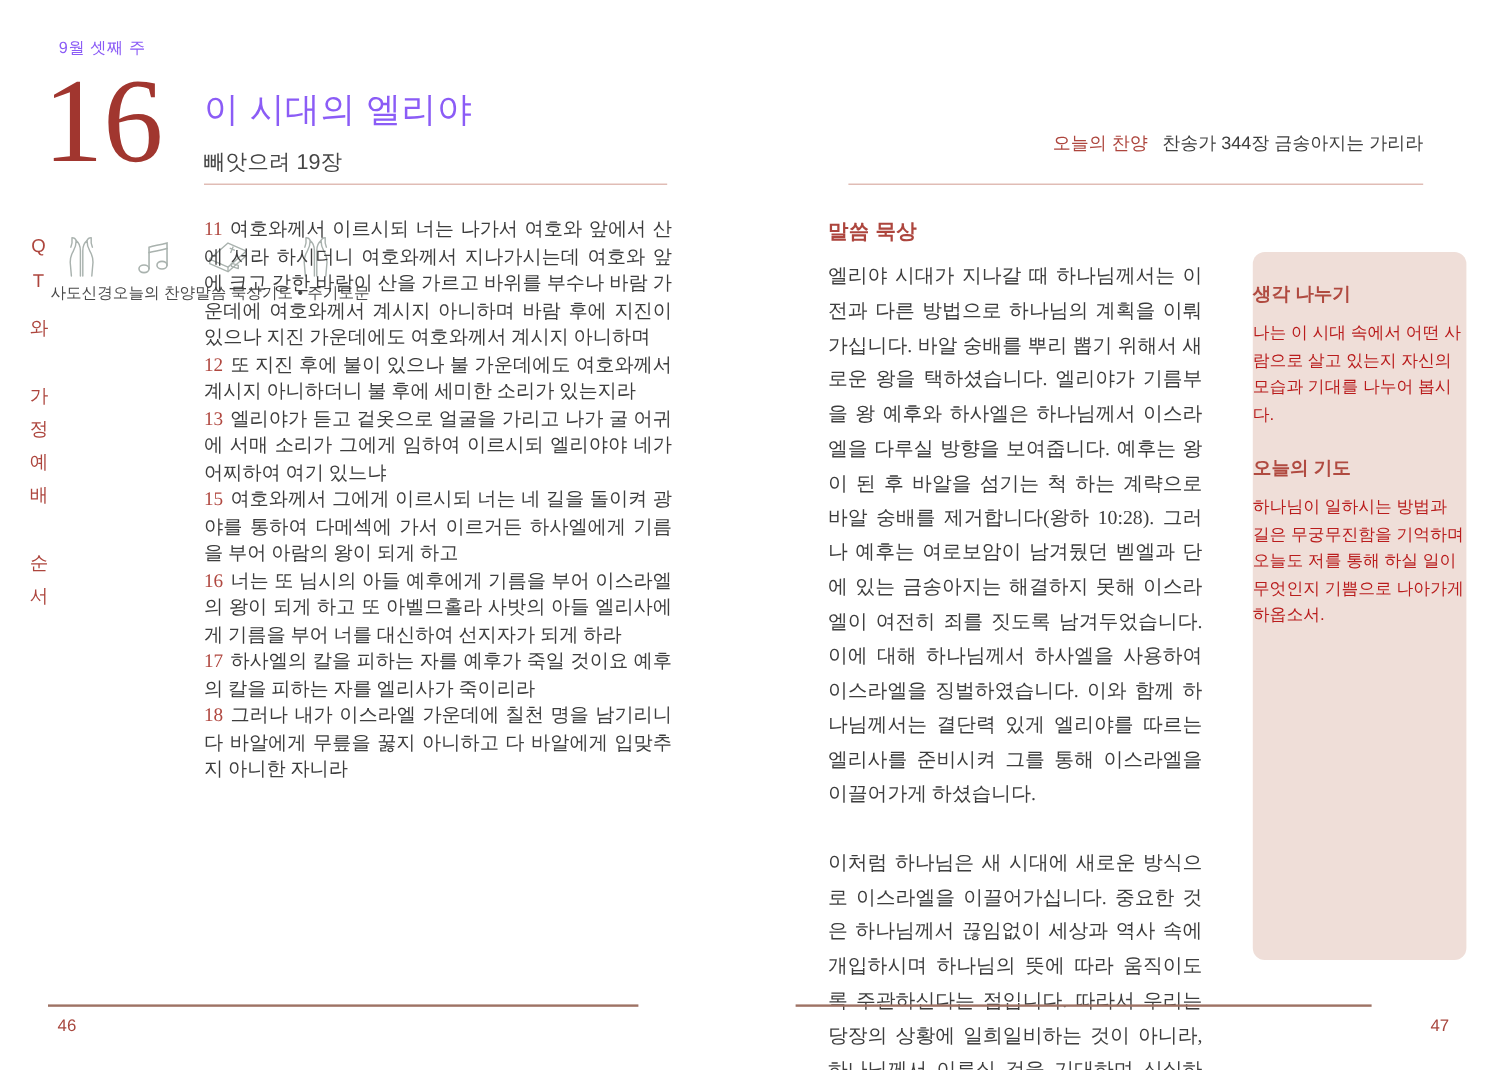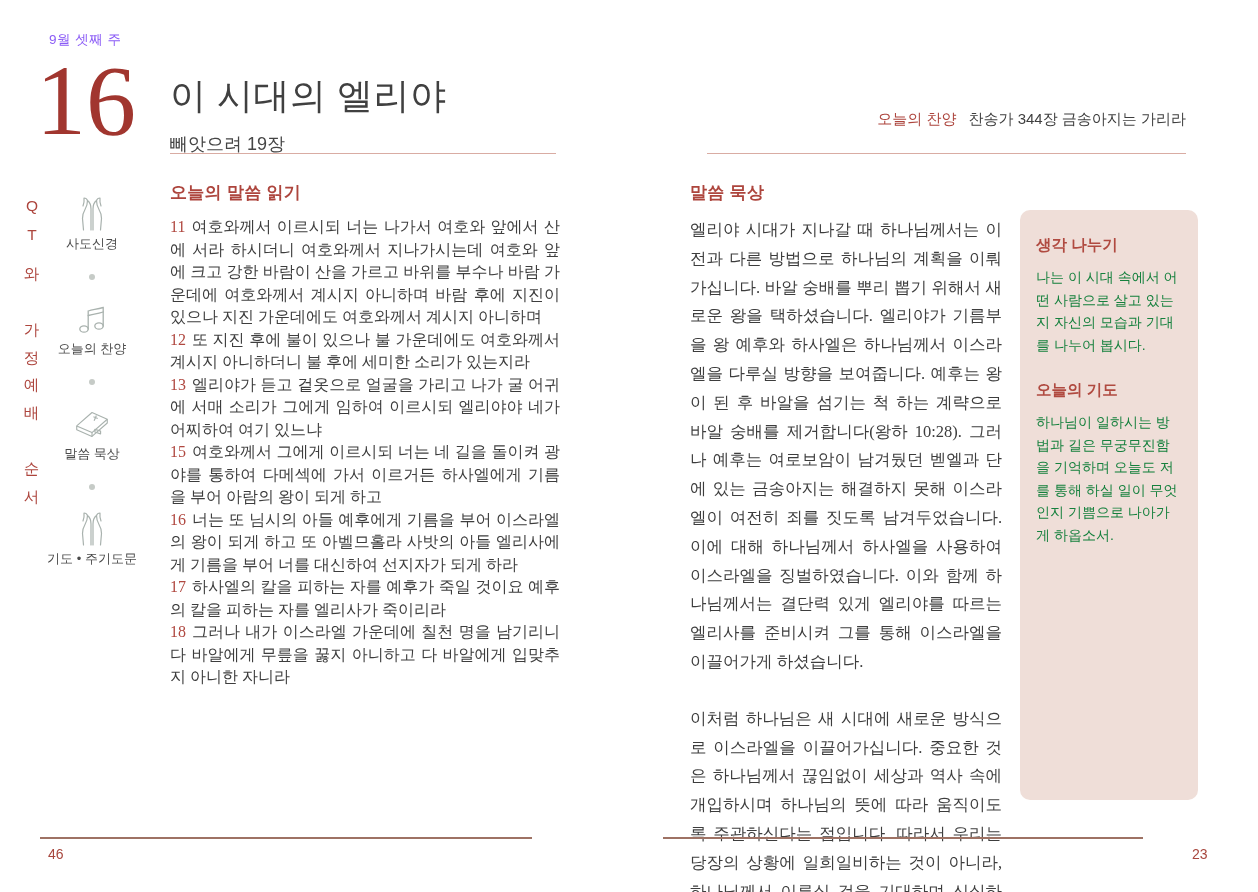--- a/index.html
+++ b/index.html
@@ -15,55 +15,55 @@
   }
   html,body{margin:0;padding:0;background:#ffffff;}
   .spread{
     position:relative;width:1258px;height:892px;background:#ffffff;overflow:hidden;
     font-family:"Liberation Sans",sans-serif;color:var(--body-text);
   }
   .week{position:absolute;left:49px;top:31px;font-size:13.5px;color:#8b5cf6;letter-spacing:.5px;}
   .day{position:absolute;left:36px;top:50px;font-family:"Liberation Serif","DejaVu Serif",serif;
        font-size:100px;line-height:1.02;color:var(--day-red);}
   .title-block{position:absolute;left:170px;top:72px;}
-  .title-block h1{margin:0;font-size:36px;font-weight:500;color:#404040;letter-spacing:.5px;}
+  .title-block h1{margin:0;font-size:29px;font-weight:500;color:#8b5cf6;letter-spacing:.5px;}
   .ref{margin-top:11px;font-size:18px;color:#454545;}
   .praise{position:absolute;top:110px;right:72px;font-size:15px;color:#3e3e3e;white-space:nowrap;}
   .praise .plabel{color:var(--accent-red);margin-right:12px;}
   .rule{position:absolute;top:153px;height:1px;background:var(--rule-pink);}
   .rule-left{left:170px;width:386px;}
   .rule-right{left:707px;width:479px;}
 
   .vtitle{
     position:absolute;left:24px;top:197px;
     writing-mode:vertical-rl;text-orientation:upright;
     font-size:15.5px;color:var(--accent-red);letter-spacing:12px;line-height:1;
   }
   .sidebar{position:absolute;left:42px;top:196px;width:100px;
-    display:flex;flex-direction:column;align-items:center;}
+    display:flex;flex-direction:row;align-items:center;}
   .sb-item{display:flex;flex-direction:column;align-items:center;}
   .sb-icon{width:42px;height:36px;color:var(--icon-gray);}
   .sb-icon svg{width:100%;height:100%;display:block;}
   .sb-label{margin-top:3px;font-size:13px;color:var(--label-gray);white-space:nowrap;}
   .sb-dot{width:6px;height:6px;border-radius:50%;background:var(--dot-gray);margin:21px 0;}
 
   .reading-col{position:absolute;left:170px;top:181px;width:390px;}
   .col-heading{margin:0 0 12px 0;font-size:17px;font-weight:600;color:var(--accent-red);letter-spacing:.3px;}
   .verse{margin:0;font-family:"Liberation Serif","DejaVu Serif",serif;
     font-size:16px;line-height:22.5px;color:var(--body-text);text-align:justify;}
   .vnum{color:#b04840;margin-right:6px;}
 
   .meditation-col{position:absolute;left:690px;top:181px;width:312px;}
   .med-para{margin:0 0 28px 0;font-family:"Liberation Serif","DejaVu Serif",serif;
     font-size:16.5px;line-height:28.8px;color:var(--body-text);text-align:justify;}
 
-  .share-box{position:absolute;left:1020px;top:210px;width:178px;height:590px;
-    background:var(--box-bg);border-radius:10px;padding:25px 16px;box-sizing:border-box;}
+  .share-box{position:absolute;left:1044px;top:210px;width:178px;height:590px;
+    background:var(--box-bg);border-radius:10px;padding:25px 0;box-sizing:border-box;}
   .share-box h3{margin:0 0 10px 0;font-size:15.5px;font-weight:600;color:#b04a40;}
-  .share-box p{margin:0 0 24px 0;font-size:14px;line-height:22.5px;color:#15803d;}
+  .share-box p{margin:0 0 24px 0;font-size:14px;line-height:22.5px;color:#b91c1c;}
 
   .footer-rule{position:absolute;top:837px;height:2px;background:var(--footer-line);}
   .footer-left{left:40px;width:492px;}
   .footer-right{left:663px;width:480px;}
   .pnum{position:absolute;top:846px;font-size:14px;color:#a8473e;text-align:center;}
   .pnum-left{left:48px;}
   .pnum-right{left:1192px;}
 </style>
 </head>
 <body>
@@ -132,21 +132,20 @@
           <path d="M16.5 4.5 C16 3 14.5 2 13 2 C13.3 4.5 13 7.5 12 10"></path>
           <path d="M22 34 L22 13 C22 9 23.5 6 25.5 4.5 C25.5 8 26.5 11 28 13.5 C29.5 16 30.5 19 30.5 22.5 L29.5 34"></path>
           <path d="M25.5 4.5 C26 3 27.5 2 29 2 C28.7 4.5 29 7.5 30 10"></path>
         </svg>
       </span>
       <span class="sb-label">기도 • 주기도문</span>
     </div>
   </div>
 
   <div class="reading-col">
-    <h2 class="col-heading">오늘의 말씀 읽기</h2>
     <div>
 
         <p class="verse"><span class="vnum">11</span><span>여호와께서 이르시되 너는 나가서 여호와 앞에서 산에 서라 하시더니 여호와께서 지나가시는데 여호와 앞에 크고 강한 바람이 산을 가르고 바위를 부수나 바람 가운데에 여호와께서 계시지 아니하며 바람 후에 지진이 있으나 지진 가운데에도 여호와께서 계시지 아니하며</span></p>
 
         <p class="verse"><span class="vnum">12</span><span>또 지진 후에 불이 있으나 불 가운데에도 여호와께서 계시지 아니하더니 불 후에 세미한 소리가 있는지라</span></p>
 
         <p class="verse"><span class="vnum">13</span><span>엘리야가 듣고 겉옷으로 얼굴을 가리고 나가 굴 어귀에 서매 소리가 그에게 임하여 이르시되 엘리야야 네가 어찌하여 여기 있느냐</span></p>
 
 
         <p class="verse"><span class="vnum">15</span><span>여호와께서 그에게 이르시되 너는 네 길을 돌이켜 광야를 통하여 다메섹에 가서 이르거든 하사엘에게 기름을 부어 아람의 왕이 되게 하고</span></p>
@@ -172,15 +171,15 @@
   <aside class="share-box">
     <h3>생각 나누기</h3>
     <p>나는 이 시대 속에서 어떤 사람으로 살고 있는지 자신의 모습과 기대를 나누어 봅시다.</p>
     <h3>오늘의 기도</h3>
     <p>하나님이 일하시는 방법과 길은 무궁무진함을 기억하며 오늘도 저를 통해 하실 일이 무엇인지 기쁨으로 나아가게 하옵소서.</p>
   </aside>
 
   <div class="footer-rule footer-left"></div>
   <div class="footer-rule footer-right"></div>
   <div class="pnum pnum-left">46</div>
-  <div class="pnum pnum-right">23</div>
+  <div class="pnum pnum-right">47</div>
 
 </div>
 
 </body></html>

